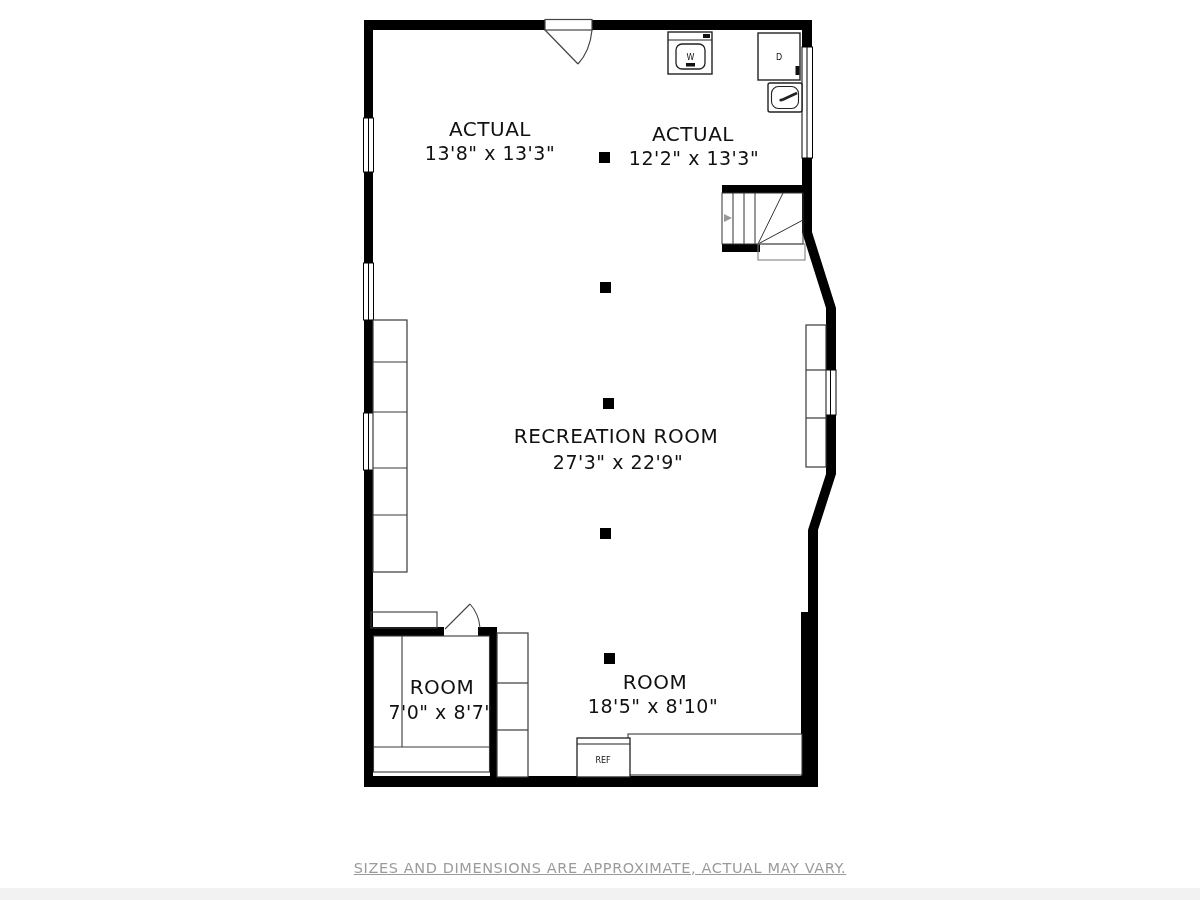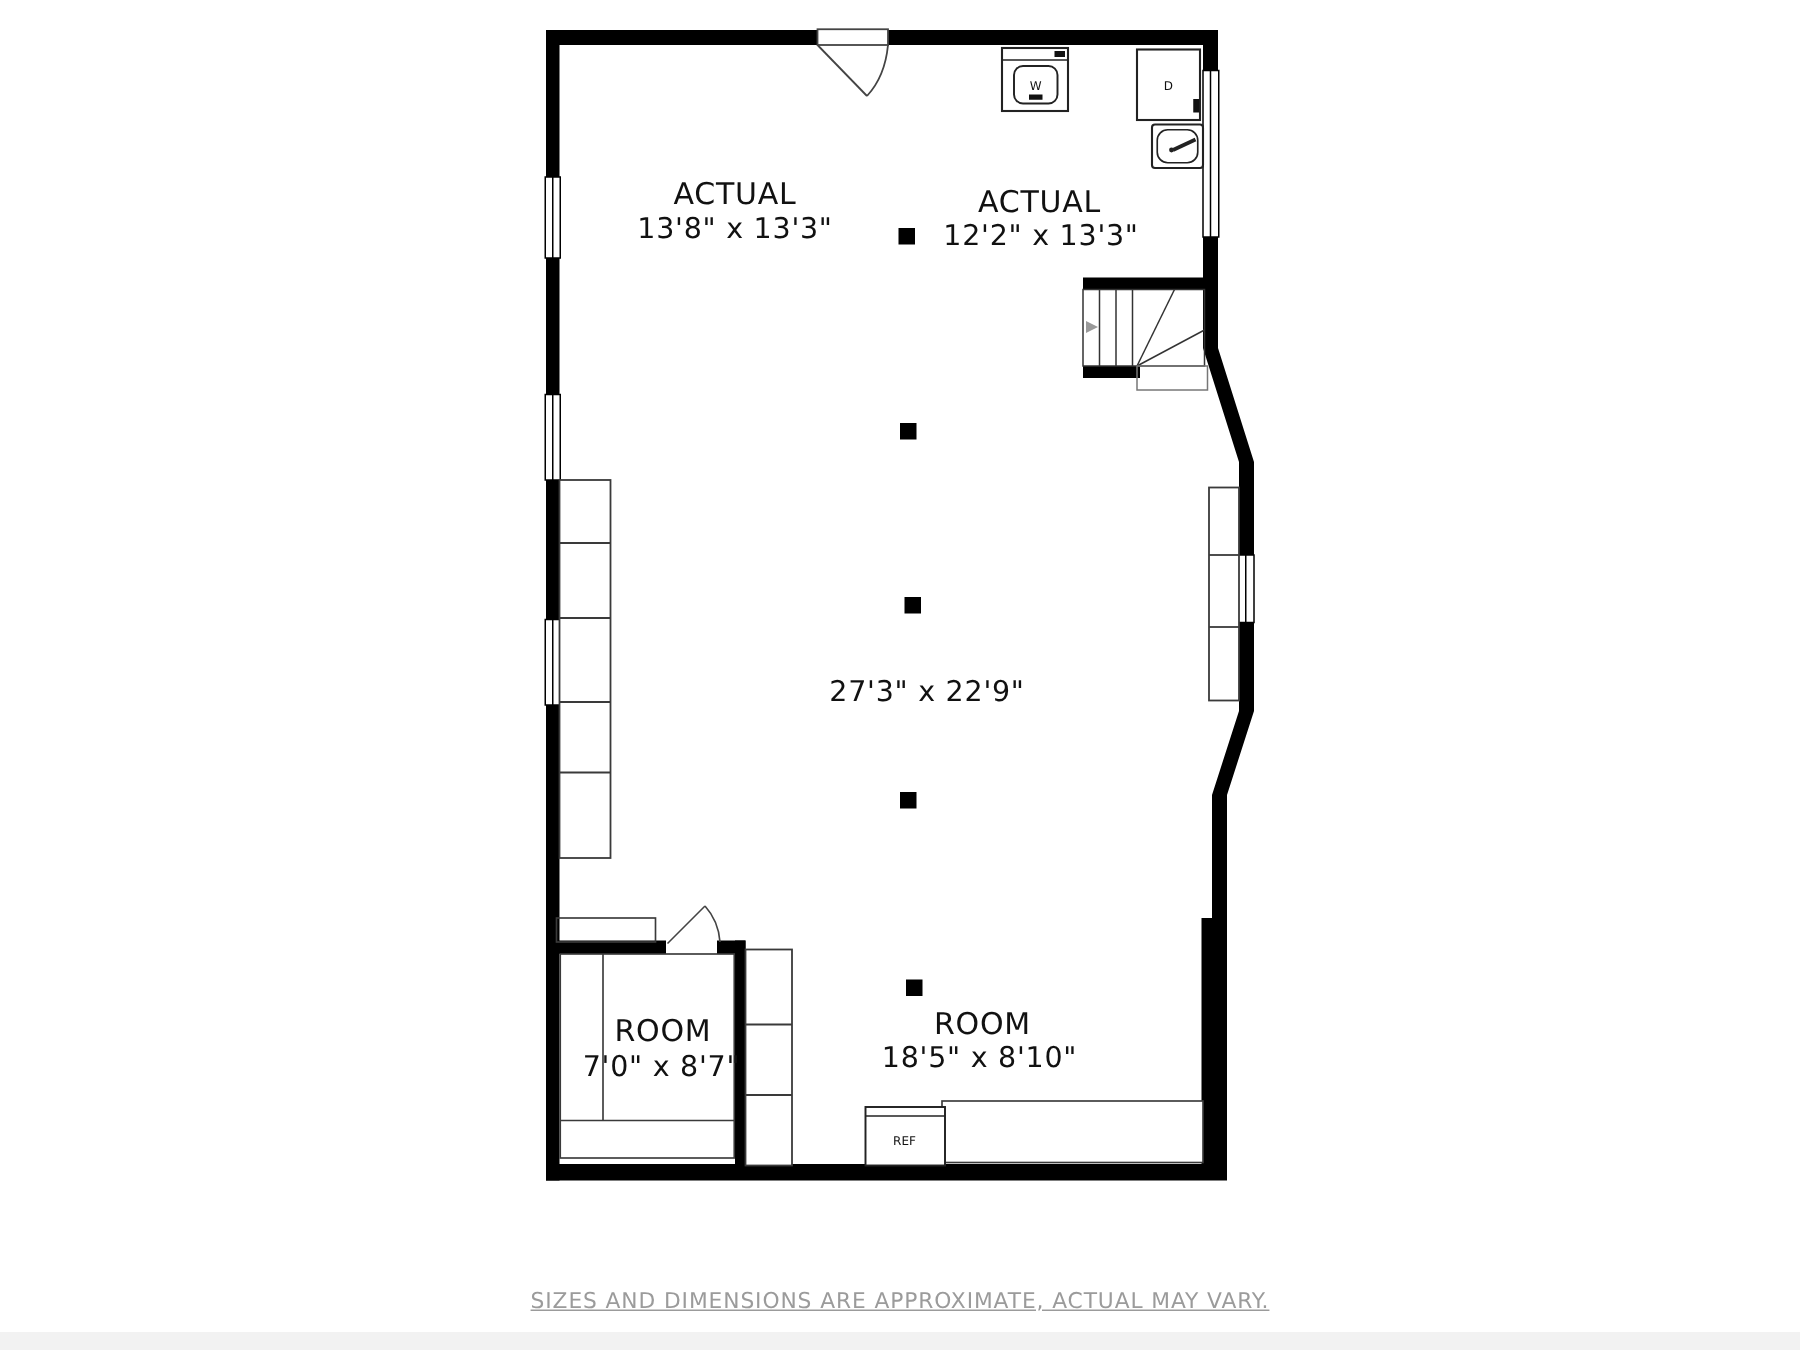--- a/index.html
+++ b/index.html
@@ -170,20 +170,21 @@
       <rect x="604" y="653" width="11" height="11"></rect>
     </g>
   </svg>
 
   <div class="room-label room-name" style="left:490px; top:129px;">ACTUAL</div>
   <div class="room-label room-dims" style="left:490px; top:153px;">13'8" x 13'3"</div>
 
   <div class="room-label room-name" style="left:693px; top:134px;">ACTUAL</div>
   <div class="room-label room-dims" style="left:694px; top:158px;">12'2" x 13'3"</div>
 
+  <div class="room-label room-name" style="left:616px; top:436px;">RECREATION ROOM</div>
   <div class="room-label room-dims" style="left:618px; top:462px;">27'3" x 22'9"</div>
 
   <div class="room-label room-name" style="left:442px; top:687px;">ROOM</div>
   <div class="room-label room-dims" style="left:441px; top:712px;">7'0" x 8'7"</div>
 
   <div class="room-label room-name" style="left:655px; top:682px;">ROOM</div>
   <div class="room-label room-dims" style="left:653px; top:706px;">18'5" x 8'10"</div>
 
   <div id="footer-note">SIZES AND DIMENSIONS ARE APPROXIMATE, ACTUAL MAY VARY.</div>
   <div id="bottom-strip"></div>

